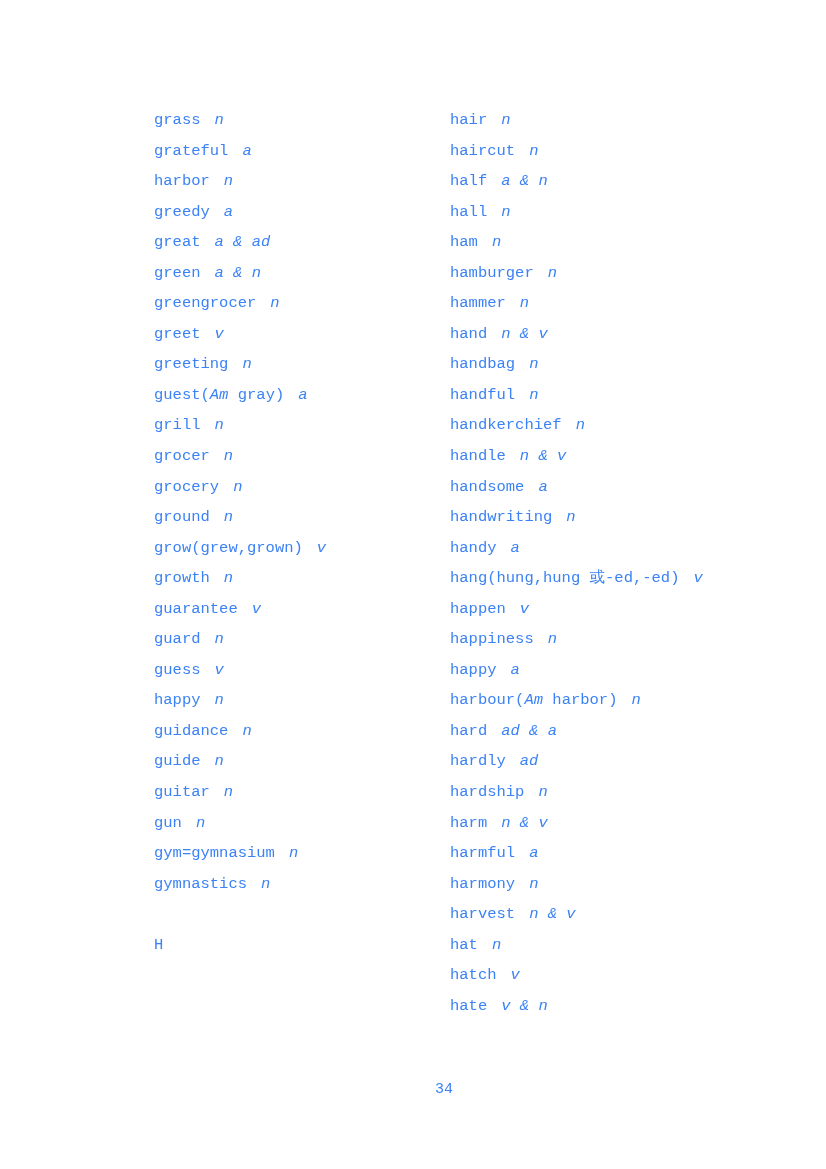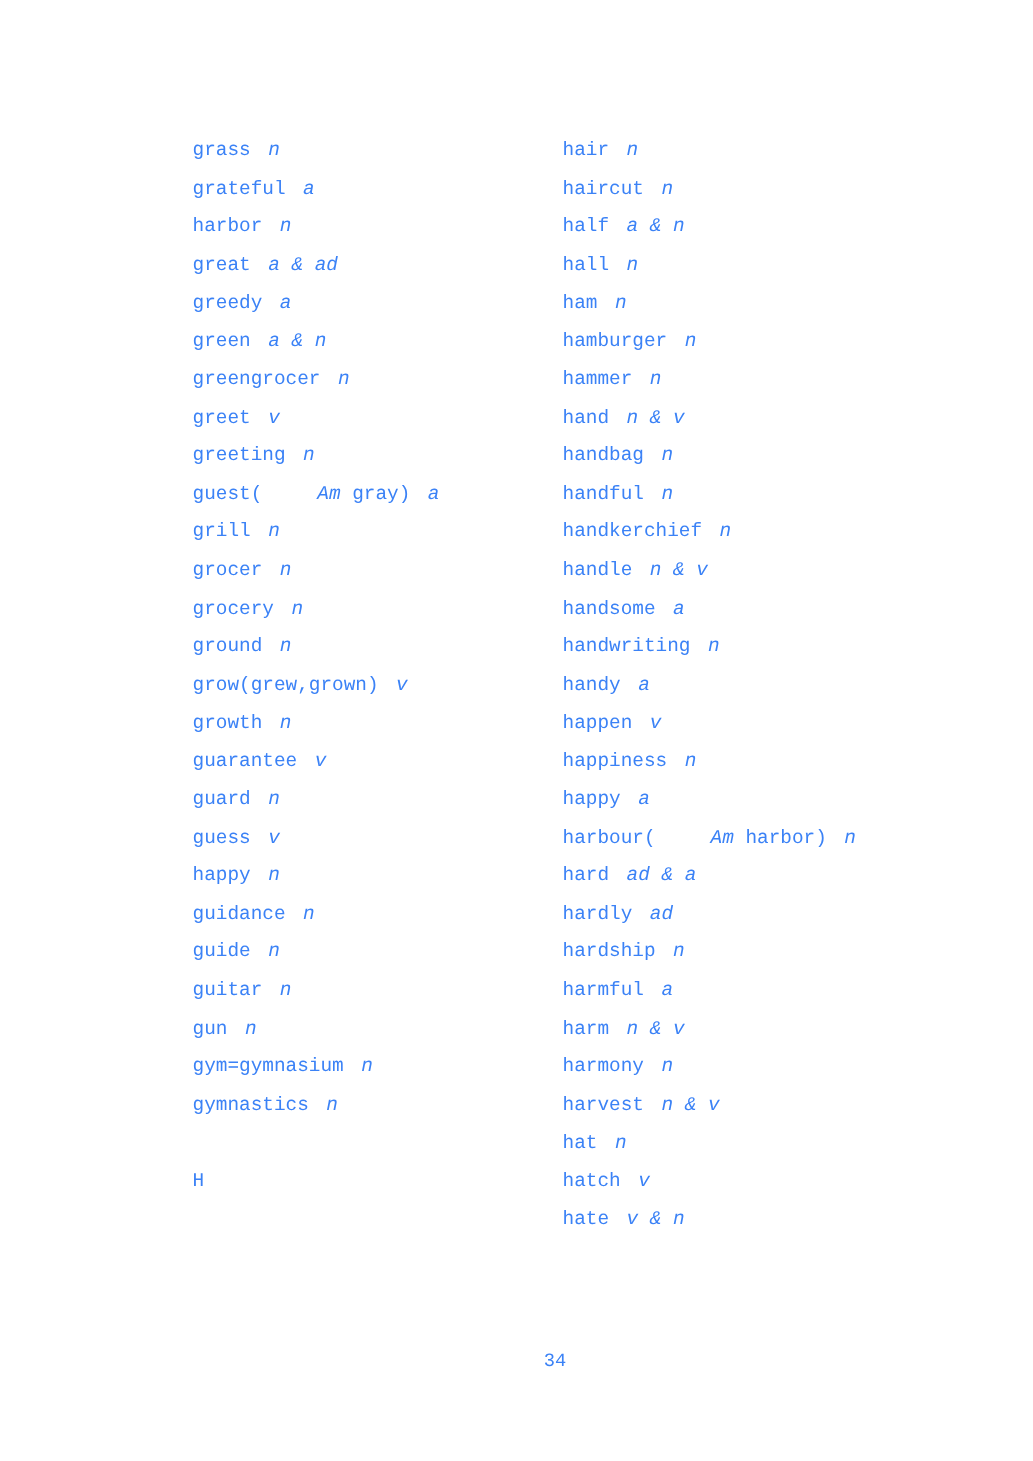--- a/index.html
+++ b/index.html
@@ -23,21 +23,21 @@
     font-size: 15.5px;
   }
   .col-left  { left: 154px; width: 300px; }
   .col-right { left: 450px; width: 350px; }
   .row {
     height: 30.55px;
     line-height: 30.55px;
     white-space: nowrap;
   }
   .word { font-style: normal; }
-  .it   { font-style: italic; margin-left: 44px; }
+  .it   { font-style: italic; }
   .pos  {
     font-style: italic;
     margin-left: 14px;
   }
   .page-number {
     position: absolute;
     top: 1081px;
     left: 16px;
     width: 100%;
     text-align: center;
@@ -47,22 +47,22 @@
   }
 </style>
 </head>
 <body>
 
 <div class="page">
   <div class="column col-left">
       <div class="row"><span class="word"><span>grass</span></span><span class="pos">n</span></div>
       <div class="row"><span class="word"><span>grateful</span></span><span class="pos">a</span></div>
       <div class="row"><span class="word"><span>harbor</span></span><span class="pos">n</span></div>
+      <div class="row"><span class="word"><span>greedy</span></span><span class="pos">a</span></div>
       <div class="row"><span class="word"><span>great</span></span><span class="pos">a &amp; ad</span></div>
-      <div class="row"><span class="word"><span>greedy</span></span><span class="pos">a</span></div>
       <div class="row"><span class="word"><span>green</span></span><span class="pos">a &amp; n</span></div>
       <div class="row"><span class="word"><span>greengrocer</span></span><span class="pos">n</span></div>
       <div class="row"><span class="word"><span>greet</span></span><span class="pos">v</span></div>
       <div class="row"><span class="word"><span>greeting</span></span><span class="pos">n</span></div>
       <div class="row"><span class="word"><span>guest(</span><span class="it">Am</span><span> gray)</span></span><span class="pos">a</span></div>
       <div class="row"><span class="word"><span>grill</span></span><span class="pos">n</span></div>
       <div class="row"><span class="word"><span>grocer</span></span><span class="pos">n</span></div>
       <div class="row"><span class="word"><span>grocery</span></span><span class="pos">n</span></div>
       <div class="row"><span class="word"><span>ground</span></span><span class="pos">n</span></div>
       <div class="row"><span class="word"><span>grow(grew,grown)</span></span><span class="pos">v</span></div>
@@ -89,29 +89,30 @@
       <div class="row"><span class="word"><span>hamburger</span></span><span class="pos">n</span></div>
       <div class="row"><span class="word"><span>hammer</span></span><span class="pos">n</span></div>
       <div class="row"><span class="word"><span>hand</span></span><span class="pos">n &amp; v</span></div>
       <div class="row"><span class="word"><span>handbag</span></span><span class="pos">n</span></div>
       <div class="row"><span class="word"><span>handful</span></span><span class="pos">n</span></div>
       <div class="row"><span class="word"><span>handkerchief</span></span><span class="pos">n</span></div>
       <div class="row"><span class="word"><span>handle</span></span><span class="pos">n &amp; v</span></div>
       <div class="row"><span class="word"><span>handsome</span></span><span class="pos">a</span></div>
       <div class="row"><span class="word"><span>handwriting</span></span><span class="pos">n</span></div>
       <div class="row"><span class="word"><span>handy</span></span><span class="pos">a</span></div>
+      <div class="row"><span class="word"><span>hang(hung,hung 或-ed,-ed)</span></span><span class="pos">v</span></div>
       <div class="row"><span class="word"><span>happen</span></span><span class="pos">v</span></div>
       <div class="row"><span class="word"><span>happiness</span></span><span class="pos">n</span></div>
       <div class="row"><span class="word"><span>happy</span></span><span class="pos">a</span></div>
       <div class="row"><span class="word"><span>harbour(</span><span class="it">Am</span><span> harbor)</span></span><span class="pos">n</span></div>
       <div class="row"><span class="word"><span>hard</span></span><span class="pos">ad &amp; a</span></div>
       <div class="row"><span class="word"><span>hardly</span></span><span class="pos">ad</span></div>
       <div class="row"><span class="word"><span>hardship</span></span><span class="pos">n</span></div>
+      <div class="row"><span class="word"><span>harm</span></span><span class="pos">n &amp; v</span></div>
       <div class="row"><span class="word"><span>harmful</span></span><span class="pos">a</span></div>
-      <div class="row"><span class="word"><span>harm</span></span><span class="pos">n &amp; v</span></div>
       <div class="row"><span class="word"><span>harmony</span></span><span class="pos">n</span></div>
       <div class="row"><span class="word"><span>harvest</span></span><span class="pos">n &amp; v</span></div>
       <div class="row"><span class="word"><span>hat</span></span><span class="pos">n</span></div>
       <div class="row"><span class="word"><span>hatch</span></span><span class="pos">v</span></div>
       <div class="row"><span class="word"><span>hate</span></span><span class="pos">v &amp; n</span></div>
     </div>
   <div class="page-number">34</div>
 </div>
 
 </body></html>

